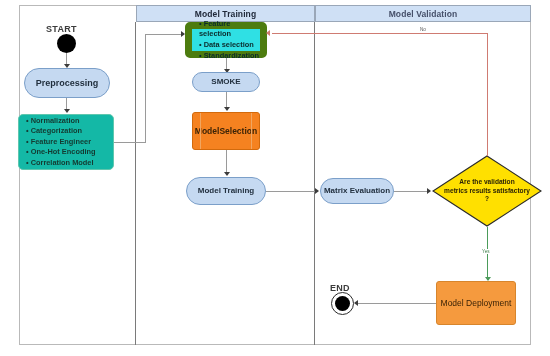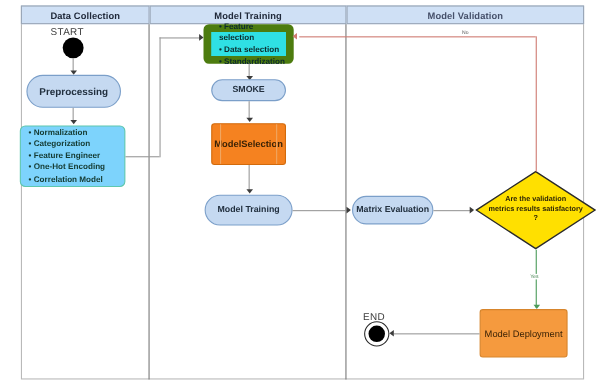--- a/index.html
+++ b/index.html
@@ -41,21 +41,21 @@
     background:#7a7a7a;
   }
   .lane-div.d1{left:135px;}
   .lane-div.d2{left:314px;}
 
   
   .node{position:absolute;box-sizing:border-box;}
 
   .lbl-start,.lbl-end{
     position:absolute;
-    font-size:9px;font-weight:normal;color:#3c3c3c;
+    font-size:9px;font-weight:bold;color:#3c3c3c;
     letter-spacing:.3px;
   }
   .dot-start{
     position:absolute;
     width:19px;height:19px;border-radius:50%;
     background:#000000;
   }
   .dot-end-outer{
     position:absolute;
     width:23px;height:23px;border-radius:50%;
@@ -78,21 +78,21 @@
     line-height:1.15;
   }
   .pill.big{font-size:9px;border-radius:26px;}
 
   .listbox{
     border-radius:5px;
     display:flex;flex-direction:column;justify-content:center;
     padding:3px 0 3px 7px;
     font-size:7.4px;font-weight:bold;line-height:1.42;
   }
-  .listbox.teal{background:#7dd3fc;border:1px solid #5fc7ae;color:#143a31;}
+  .listbox.teal{background:#14b8a6;border:1px solid #5fc7ae;color:#143a31;}
   .listbox.cyan{background:#2fe0e4;border:7px solid #4d7c0f;color:#0c2b2c;}
   .listbox li{list-style:none;}
   .listbox ul{margin:0;padding:0;}
   .listbox li::before{content:"• ";}
 
   .subproc{
     background:#f58220;
     border:1px solid #d26a0c;
     border-radius:3px;
     display:flex;align-items:center;justify-content:center;
@@ -147,23 +147,20 @@
   }
   .edge-label.green{color:#3d7f4a;}
 </style>
 </head>
 <body>
 
 <div id="canvas">
 
   <div class="frame"></div>
 
-  <div class="lane-head lh1">
-    <span>Data Collection</span>
-  </div>
   <div class="lane-head lh2">
     <span>Model Training</span>
   </div>
   <div class="lane-head lh3">
     <span>Model Validation</span>
   </div>
 
   <div class="lane-div d1"></div>
   <div class="lane-div d2"></div>
 

